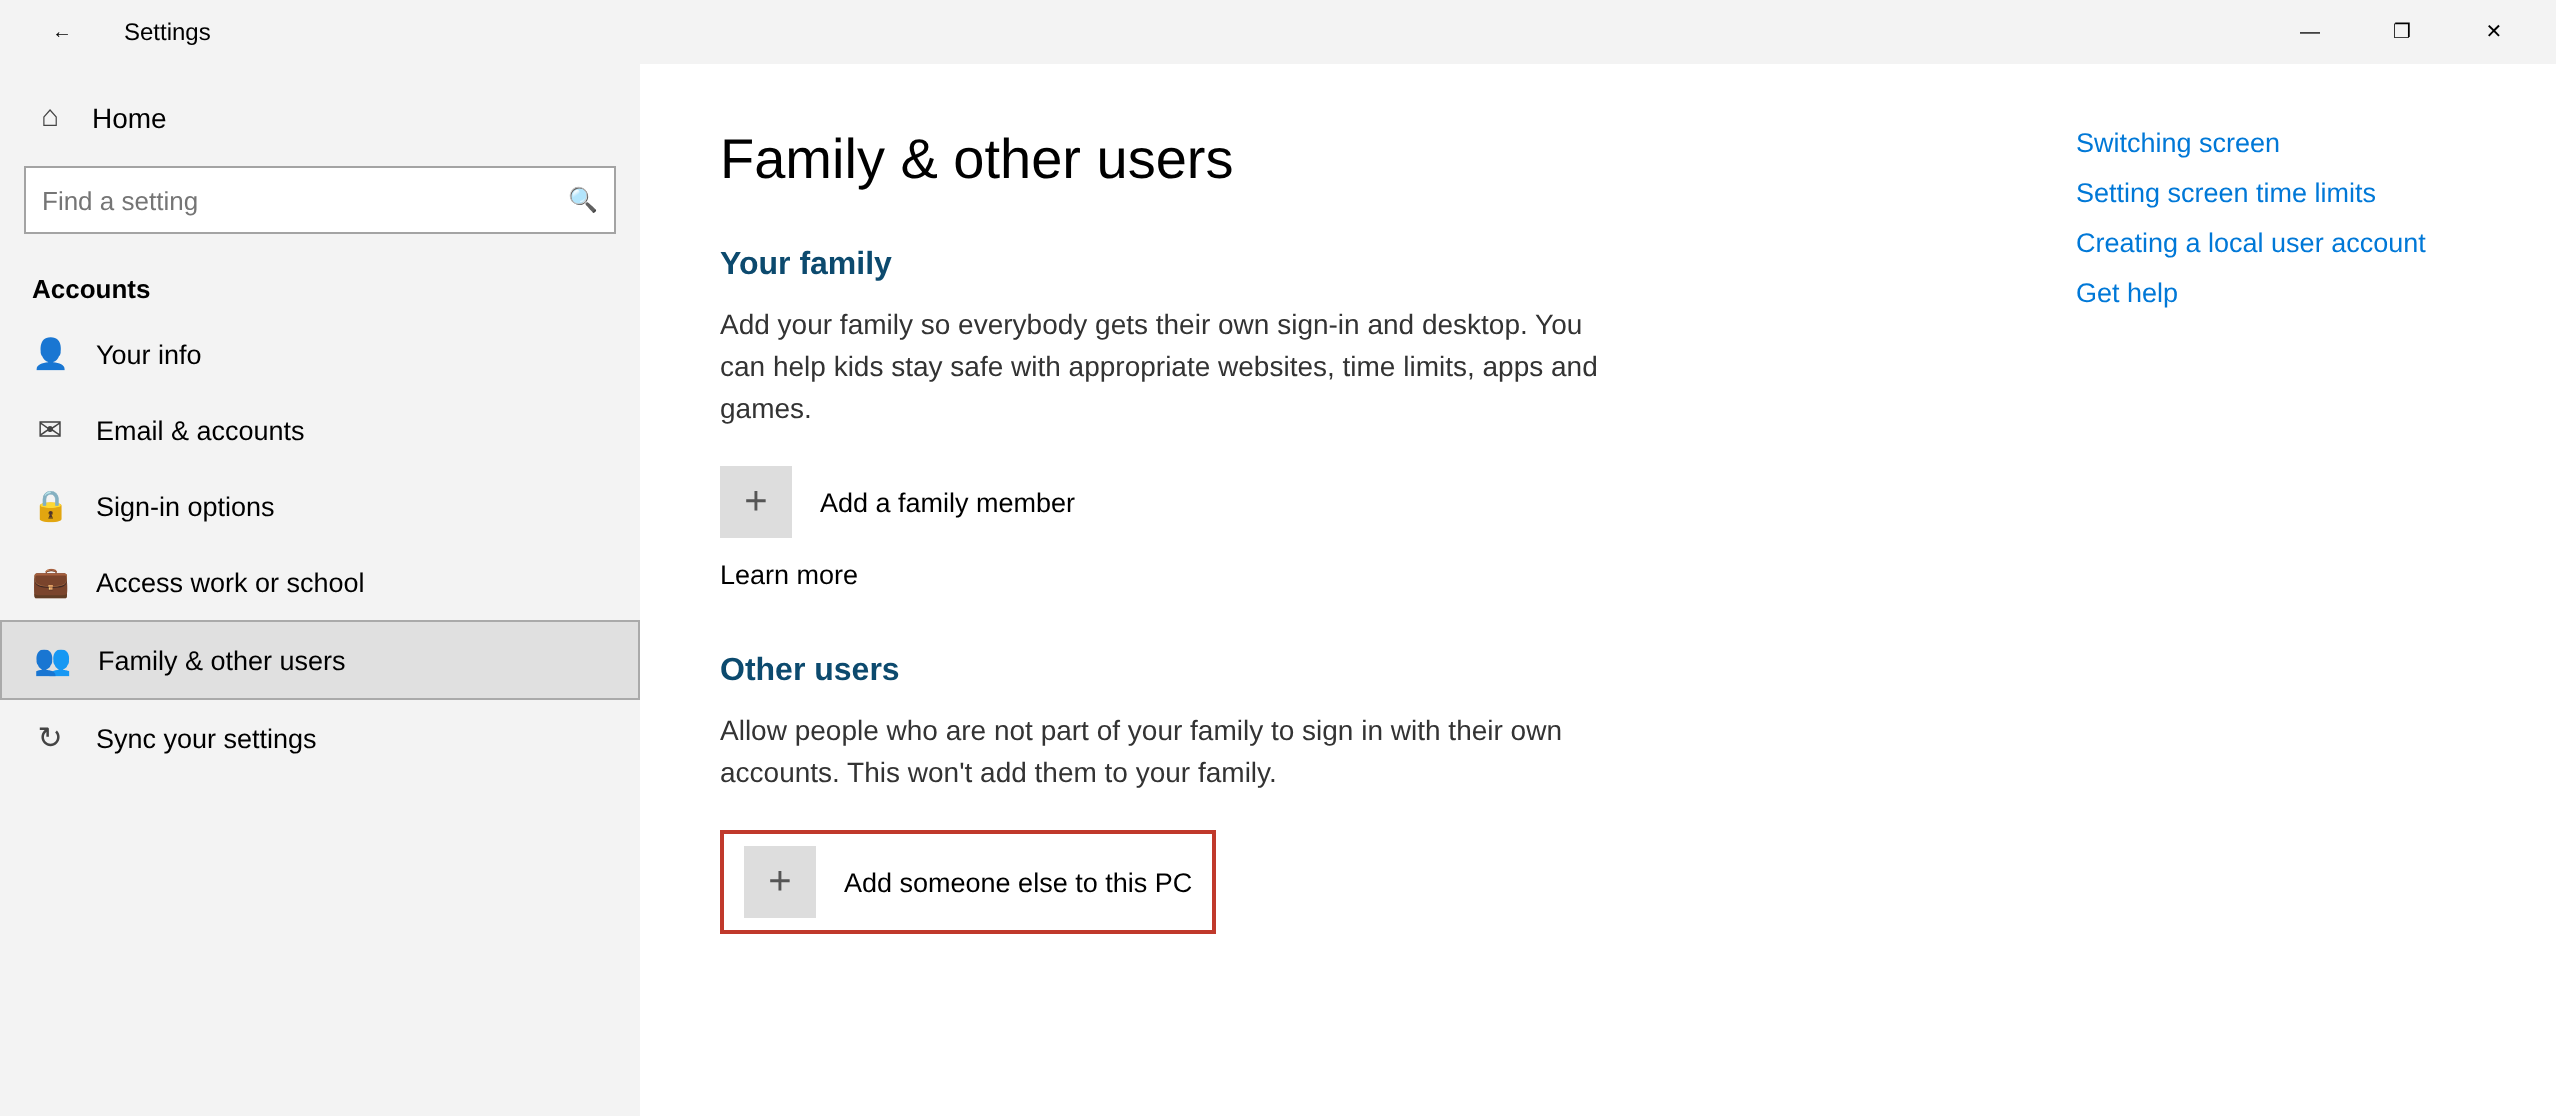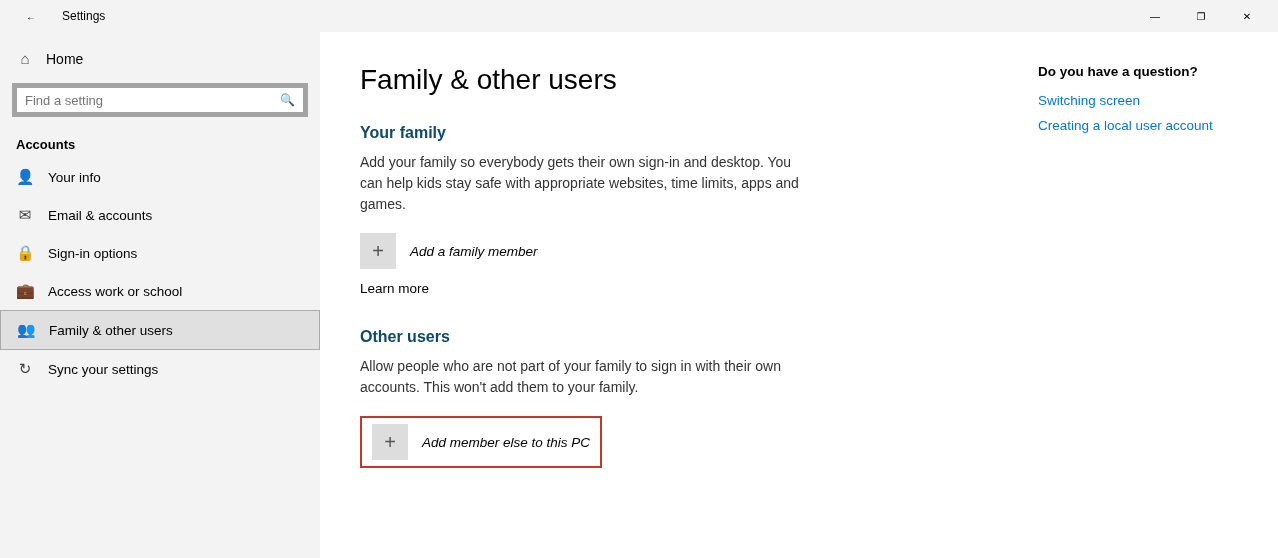--- a/index.html
+++ b/index.html
@@ -74,21 +74,21 @@
       padding: 10px 16px;
       cursor: pointer;
       font-size: 14px;
       color: #000;
     }
 
     .search-box {
       margin: 6px 12px 12px 12px;
       display: flex;
       align-items: center;
-      border: 5px solid #a3a3a3;
+      border: 1px solid #a3a3a3;
       background: #fff;
       padding: 4px 8px;
       height: 34px;
     }
     .search-input {
       border: none;
       outline: none;
       flex: 1;
       font-size: 13px;
       background: transparent;
@@ -180,21 +180,20 @@
       justify-content: center;
       font-size: 20px;
       color: #555;
       cursor: pointer;
       flex-shrink: 0;
     }
 
     .add-btn-label {
       font-size: 13.5px;
       color: #000;
-      font-style: italic;
     }
 
     .learn-more-link {
       font-size: 13.5px;
       color: #000000;
       cursor: pointer;
       text-decoration: none;
       display: inline-block;
       margin-bottom: 28px;
     }
@@ -317,27 +316,28 @@
 
         <a class="learn-more-link" href="#">Learn more</a>
       </div>
 
       <div class="divider-section">
         <div class="section-title">Other users</div>
         <div class="section-desc">Allow people who are not part of your family to sign in with their own accounts. This won't add them to your family.</div>
 
         <div class="add-button-outlined">
           <button class="add-btn-icon">+</button>
-          <span class="add-btn-label">Add member else to this PC</span>
+          <span class="add-btn-label">Add someone else to this PC</span>
         </div>
       </div>
 
     </div>
 
     <div class="content-aside">
-      <div class="aside-title">Do you have a question?</div>
       <a class="aside-link" href="#">Switching screen</a>
+      <a class="aside-link" href="#">Setting screen time limits</a>
       <a class="aside-link" href="#">Creating a local user account</a>
+      <a class="aside-link" href="#">Get help</a>
     </div>
 
   </div>
 
 </div>
 
 </body></html>

